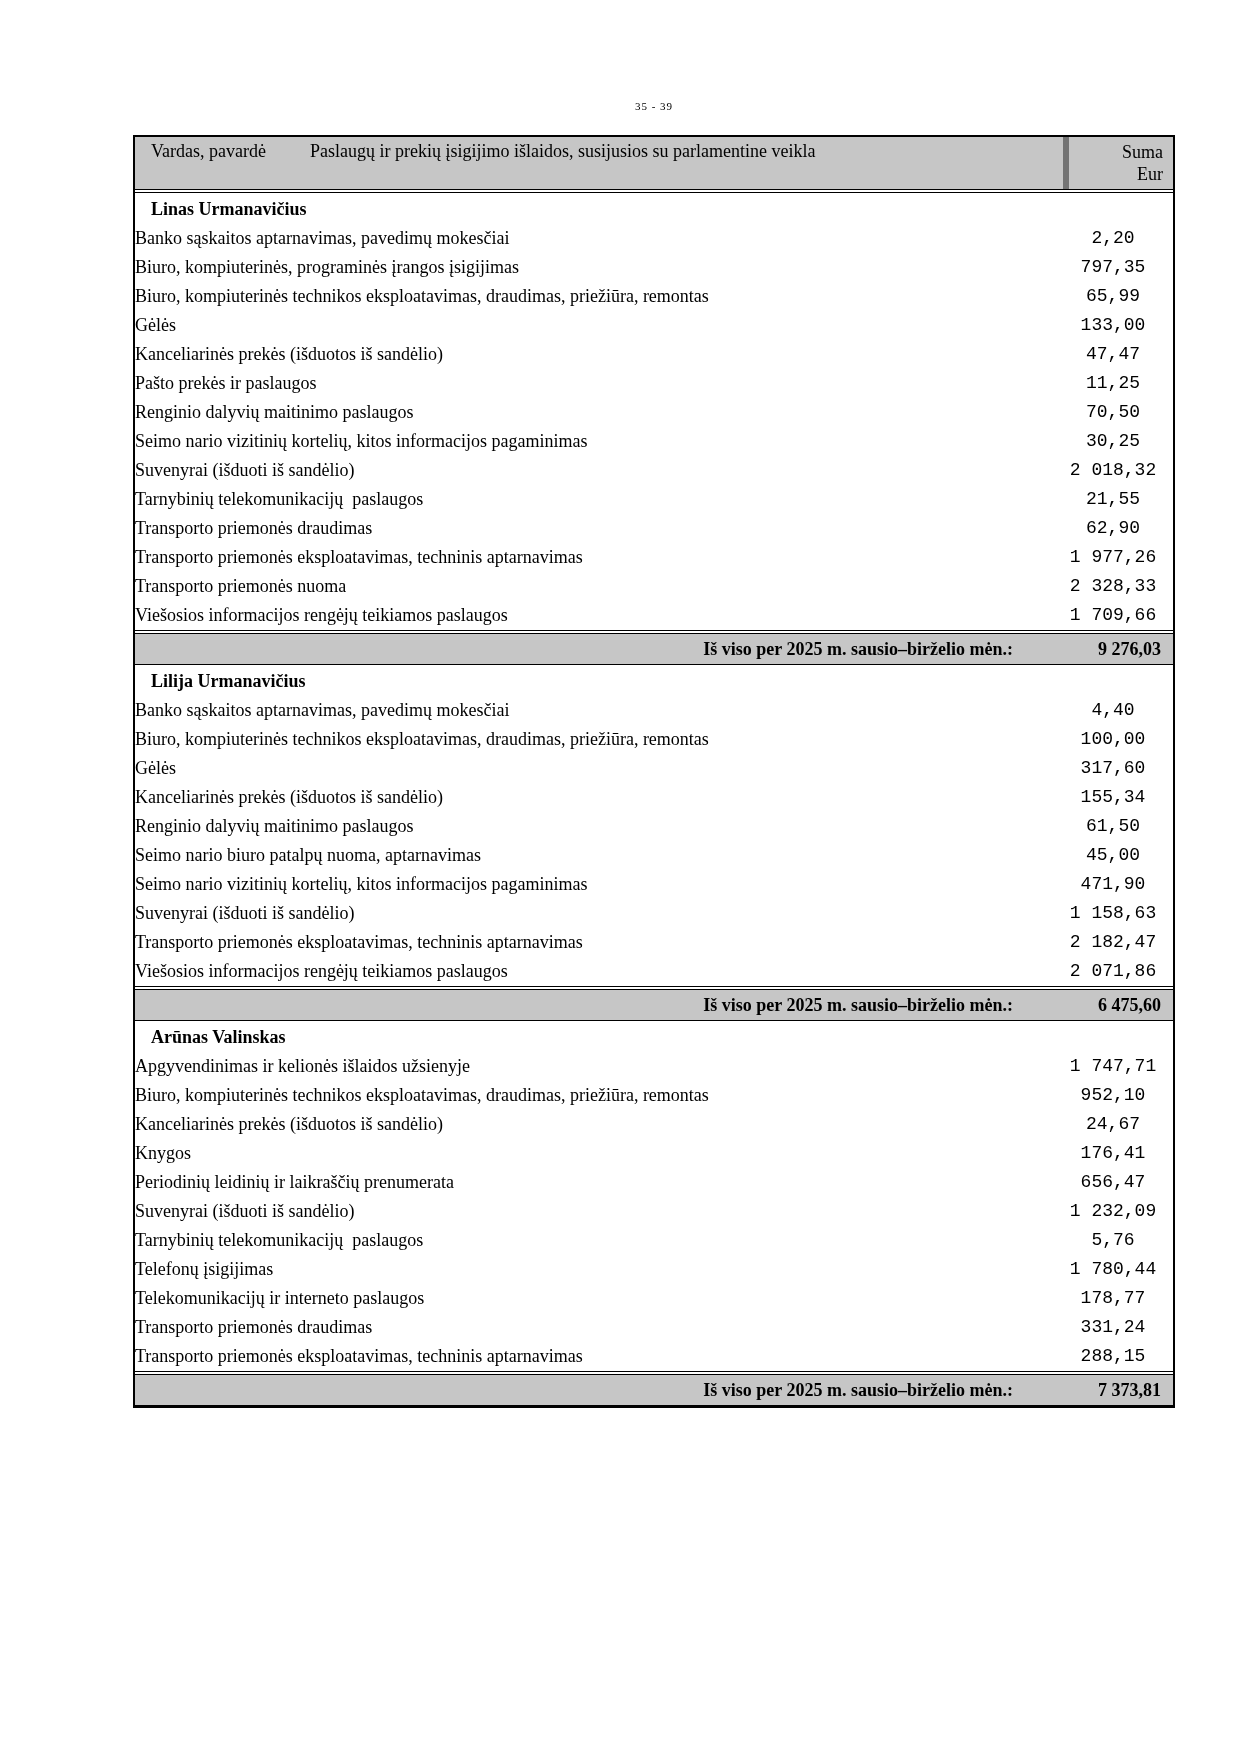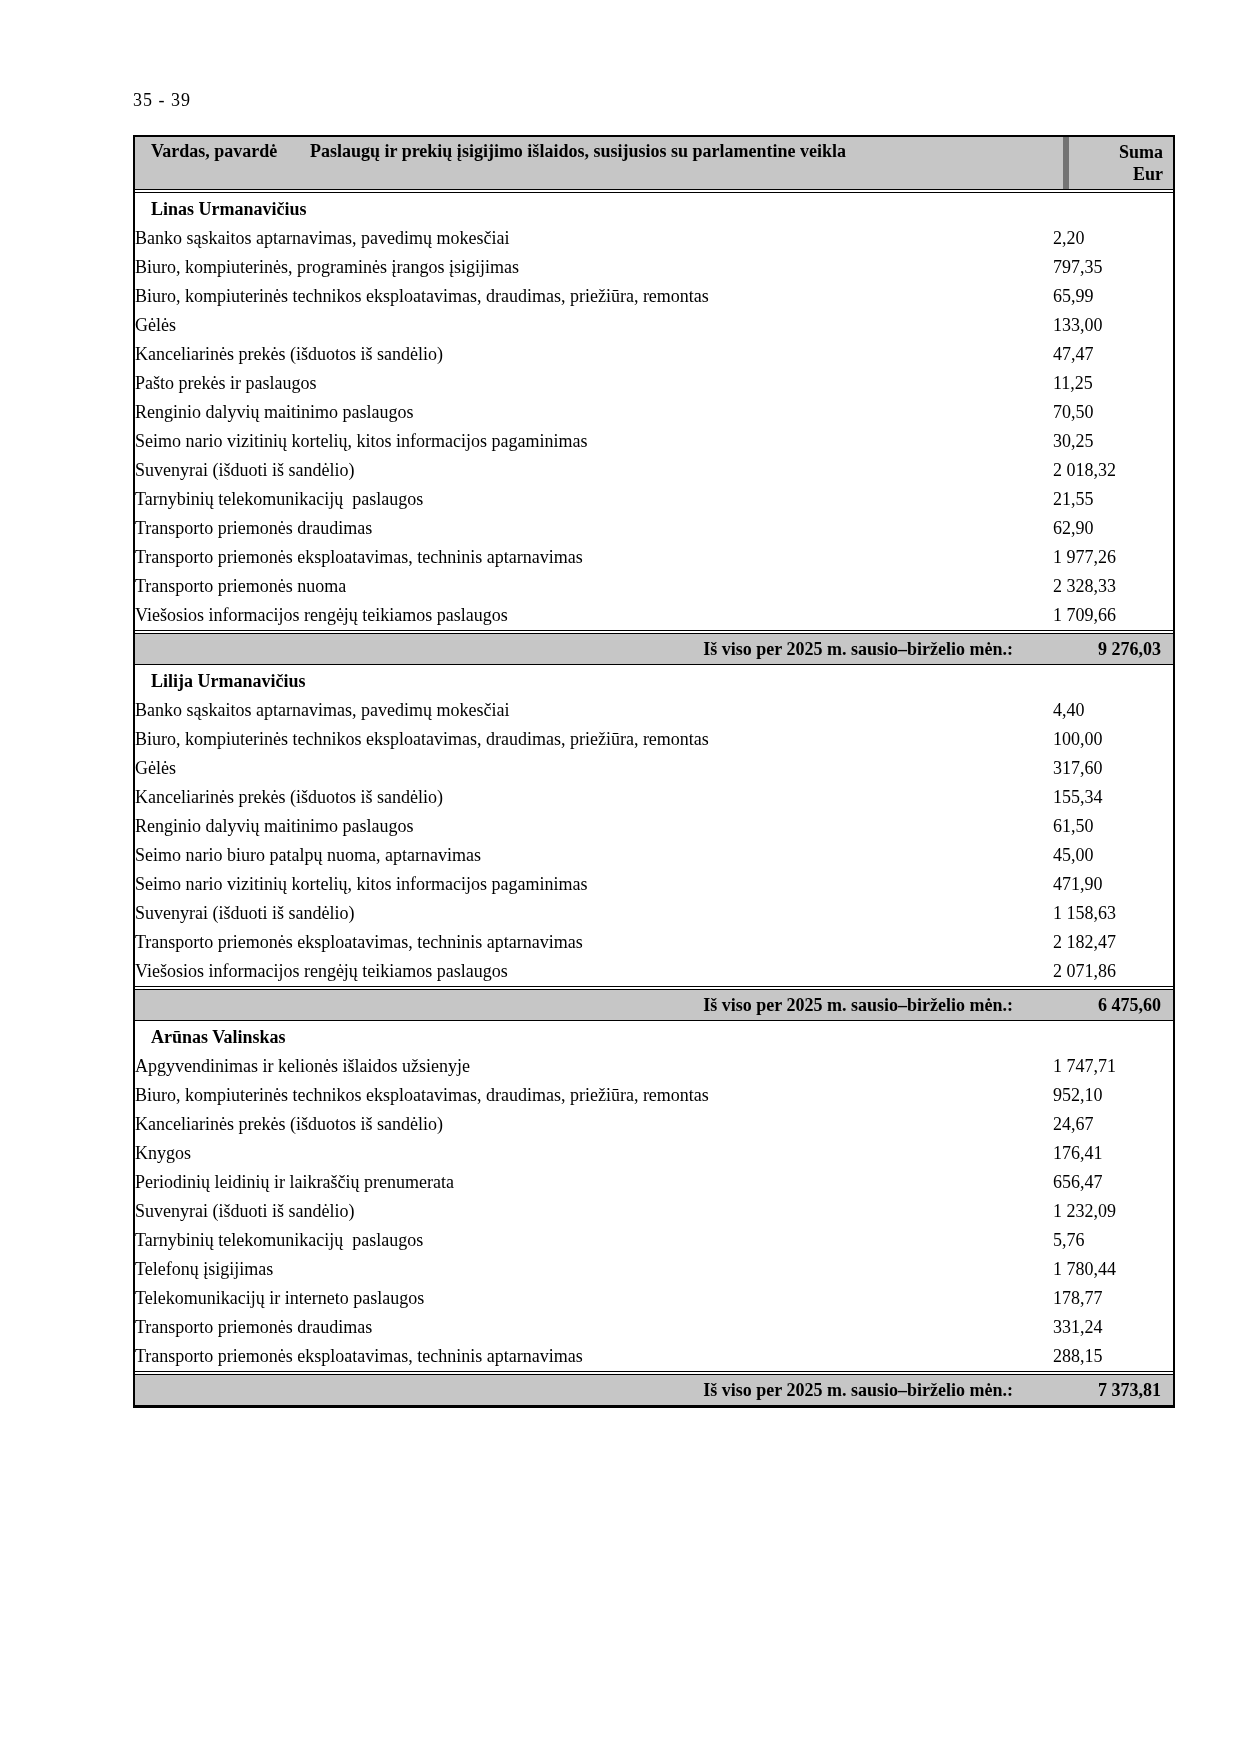--- a/index.html
+++ b/index.html
@@ -6,38 +6,38 @@
     margin: 0; padding: 0;
     background: #ffffff;
     width: 1240px; height: 1755px;
     font-family: "Liberation Serif", serif;
     color: #000;
     position: relative;
     overflow: hidden;
   }
   .page-number {
     position: absolute;
-    top: 90px; left: 133px; width: 1042px;
-    text-align: left;
-    font-size: 18px;
+    top: 100px; left: 133px; width: 1042px;
+    text-align: center;
+    font-size: 11px;
     letter-spacing: 1px;
   }
   .doc-table {
     position: absolute;
     top: 135px; left: 133px; width: 1042px;
     border: 2px solid #000;
     box-sizing: border-box;
     font-size: 18px;
   }
   .header-row {
     display: flex;
     background: var(--header-bg, #c6c6c6);
     background-clip: padding-box;
     border-bottom: 4px double #000;
-    font-weight: bold;
+    font-weight: normal;
   }
   .h-name {
     width: 175px; box-sizing: border-box;
     padding: 4px 0 22px 16px;
   }
   .h-desc {
     flex: 1;
     padding: 4px 0 8px 0;
   }
   .h-sum {
@@ -58,21 +58,22 @@
     line-height: 29px;
   }
   .b-rows { flex: 1; }
   .row {
     display: flex;
     line-height: 29px;
   }
   .r-desc { flex: 1; white-space: pre-wrap; }
   .r-val {
     width: 120px; box-sizing: border-box;
-    text-align: left;
+    text-align: center;
+    font-family: Liberation Mono, monospace;
   }
   .total-row {
     display: flex;
     background: var(--header-bg, #c6c6c6);
     background-clip: padding-box;
     border-top: 4px double #000;
     border-bottom: 1px solid #000;
     font-weight: bold;
     line-height: 30px;
   }

